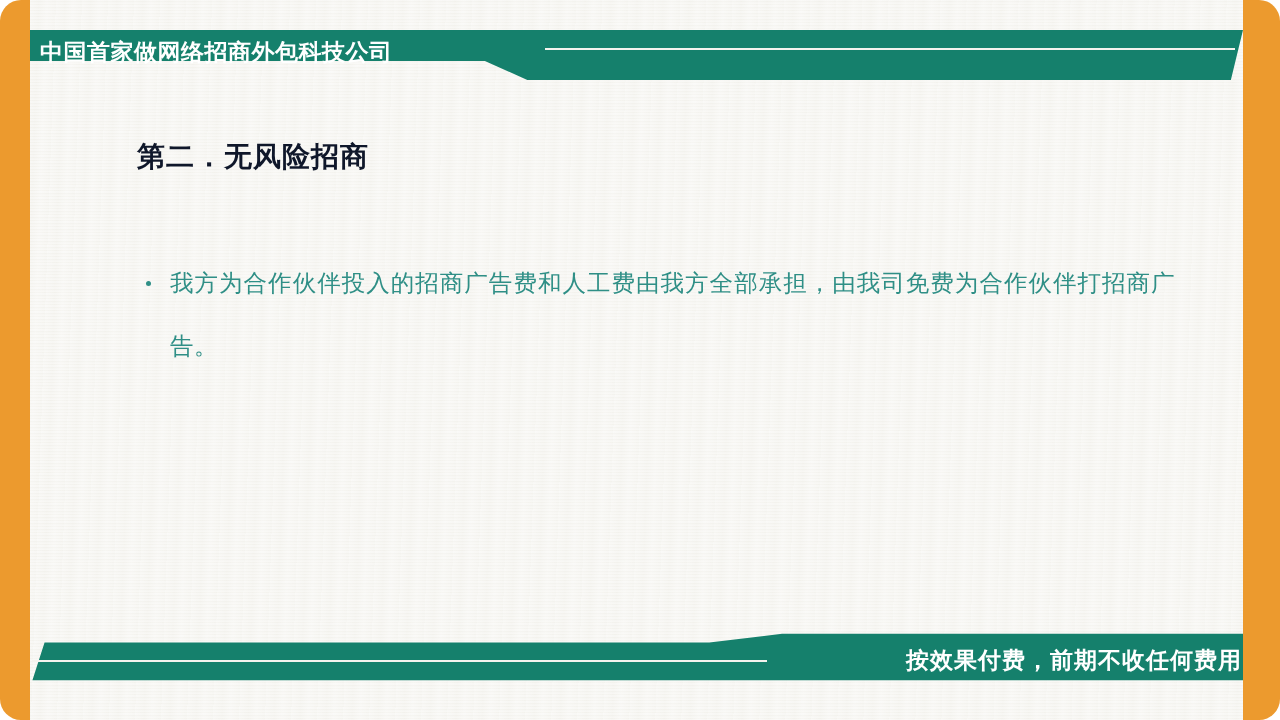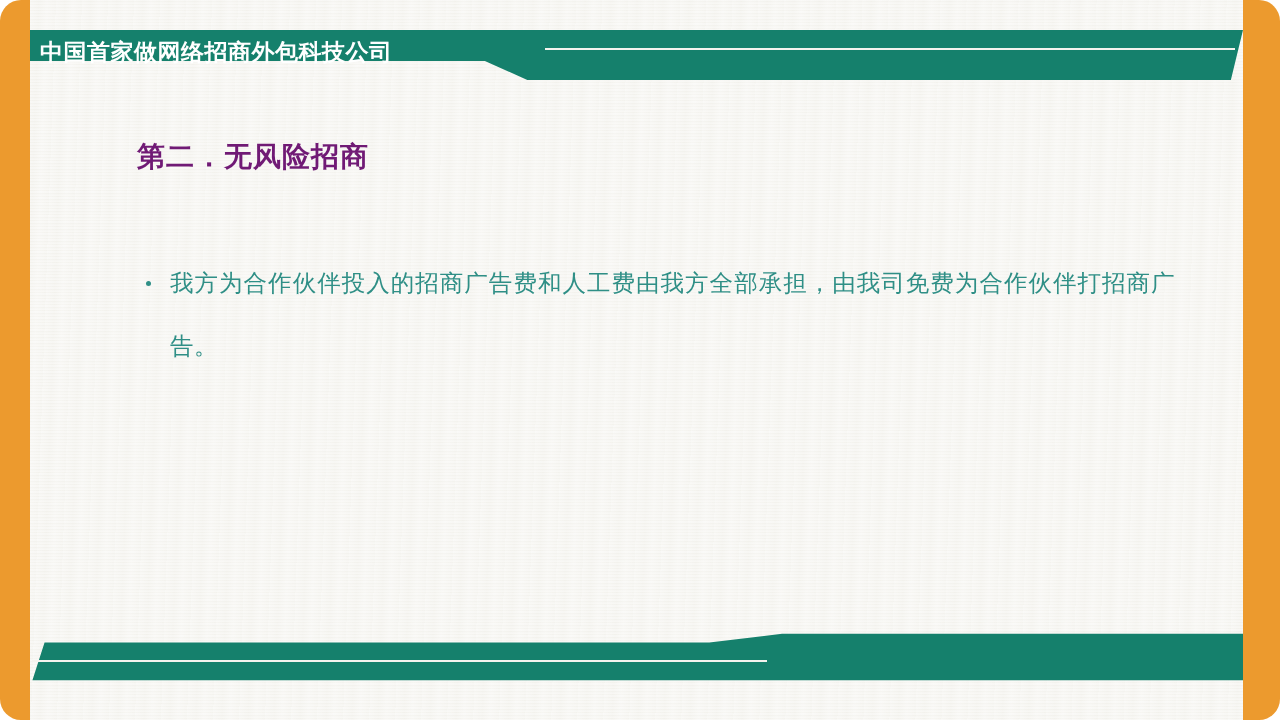--- a/index.html
+++ b/index.html
@@ -76,21 +76,21 @@
     font-weight: bold;
     letter-spacing: 0.5px;
     white-space: nowrap;
   }
 
   
   #slide-title {
     position: absolute;
     left: 137px;
     top: 138px;
-    color: #701a75;
+    color: #0f172a;
     font-size: 28px;
     font-weight: bold;
     letter-spacing: 1px;
     white-space: nowrap;
     text-align: right;
   }
 
   #bullets {
     position: absolute;
     left: 140px;
@@ -183,14 +183,15 @@
       <p class="bullet">
         <span class="dot"></span>
         <span class="stretch"><span>我方为合作伙伴投入的招商广告费和人工费由我方全部承担，由我司免费为合作伙伴打招商广告。</span></span>
       </p>
     </div>
 
   <div id="footer-band">
     <div class="ftr-shape"></div>
     <div class="ftr-rule"></div>
   </div>
+  <div id="footer-text">按效果付费，前期不收任何费用</div>
 
 </div>
 
 </body></html>

